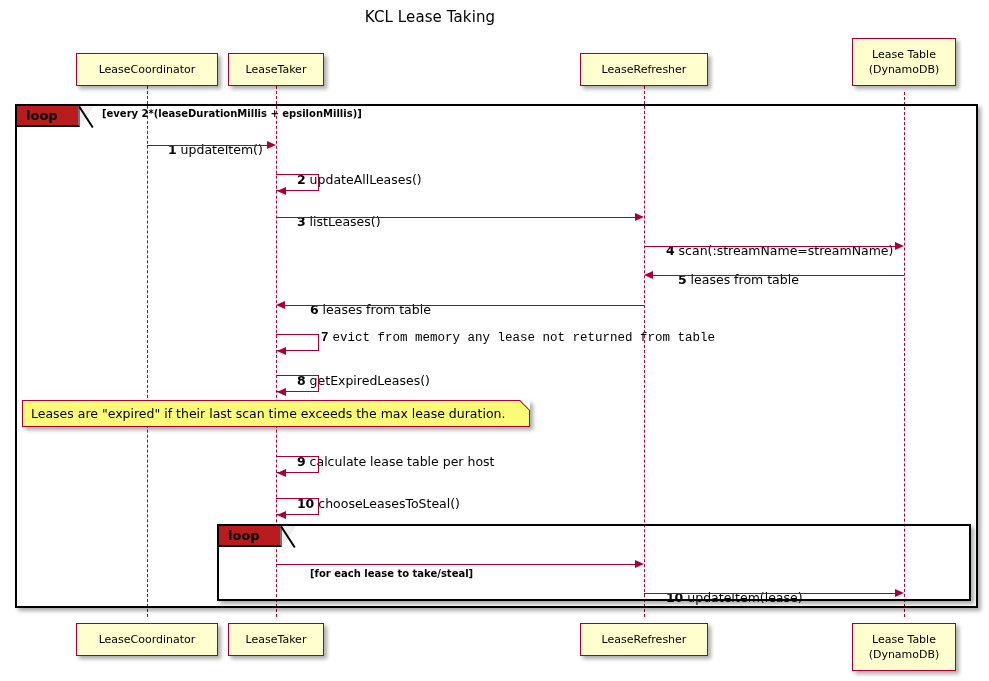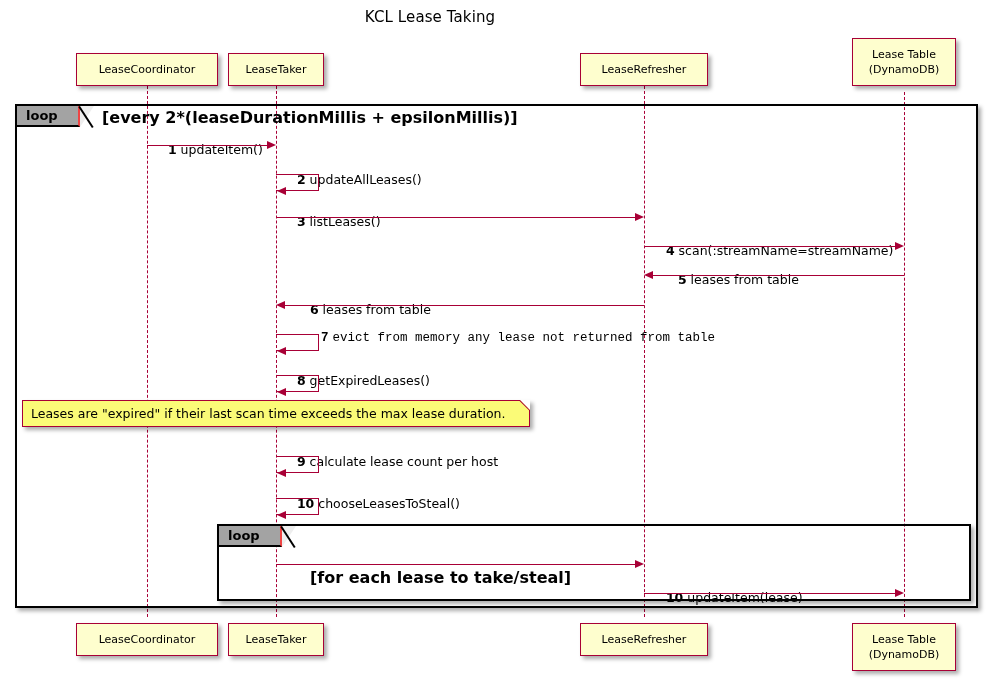--- a/index.html
+++ b/index.html
@@ -59,38 +59,38 @@
   .group-frame {
     position: absolute;
     box-sizing: border-box;
     border: 2px solid #000000;
     background: transparent;
     box-shadow: 3px 3px 4px rgba(0,0,0,0.33);
   }
   .group-tab {
     position: absolute;
     box-sizing: border-box;
-    background: #a3a3a3;
-    border-right: 2px solid #ef4444;
+    background: #b91c1c;
+    border-right: 2px solid #737373;
     border-bottom: 2px solid #000000;
     font-size: 13px;
     font-weight: bold;
     color: #000000;
     display: flex;
     align-items: center;
     padding-left: 9px;
   }
   .group-tab-fold {
     position: absolute;
     width: 0;
     height: 0;
   }
   .group-label {
     position: absolute;
-    font-size: 16px;
+    font-size: 10px;
     font-weight: bold;
     color: #000000;
     white-space: pre;
   }
 
   
   .msg-line {
     position: absolute;
     height: 0;
     border-top: 1.5px solid #A80036;
@@ -217,21 +217,21 @@
     <b>8</b><span style="padding-left:4px;">getExpiredLeases()</span>
   </div>
   <div class="self-msg" style="left:276px; top:375px; width:43px; height:17px;"></div>
   <div class="arrow-head arrow-left" style="left:277px; top:387.5px;"></div>
 
   <div class="note" style="left:22px; top:400px; width:508px; height:27px;">Leases are "expired" if their last scan time exceeds the max lease duration.</div>
   <div class="note-fold" style="left:520px; top:400px;"></div>
   <div class="note-fold-line" style="left:520px; top:400px;"></div>
 
   <div class="msg-label" style="left:281px; top:439px;">
-    <b>9</b><span style="padding-left:4px;">calculate lease count per host</span>
+    <b>9</b><span style="padding-left:4px;">calculate lease table per host</span>
   </div>
   <div class="self-msg" style="left:276px; top:456px; width:43px; height:17px;"></div>
   <div class="arrow-head arrow-left" style="left:277px; top:468.5px;"></div>
 
   <div class="msg-label" style="left:281px; top:481px;">
     <b>10</b><span style="padding-left:4px;">chooseLeasesToSteal()</span>
   </div>
   <div class="self-msg" style="left:276px; top:498px; width:43px; height:17px;"></div>
   <div class="arrow-head arrow-left" style="left:277px; top:510.5px;"></div>
 

